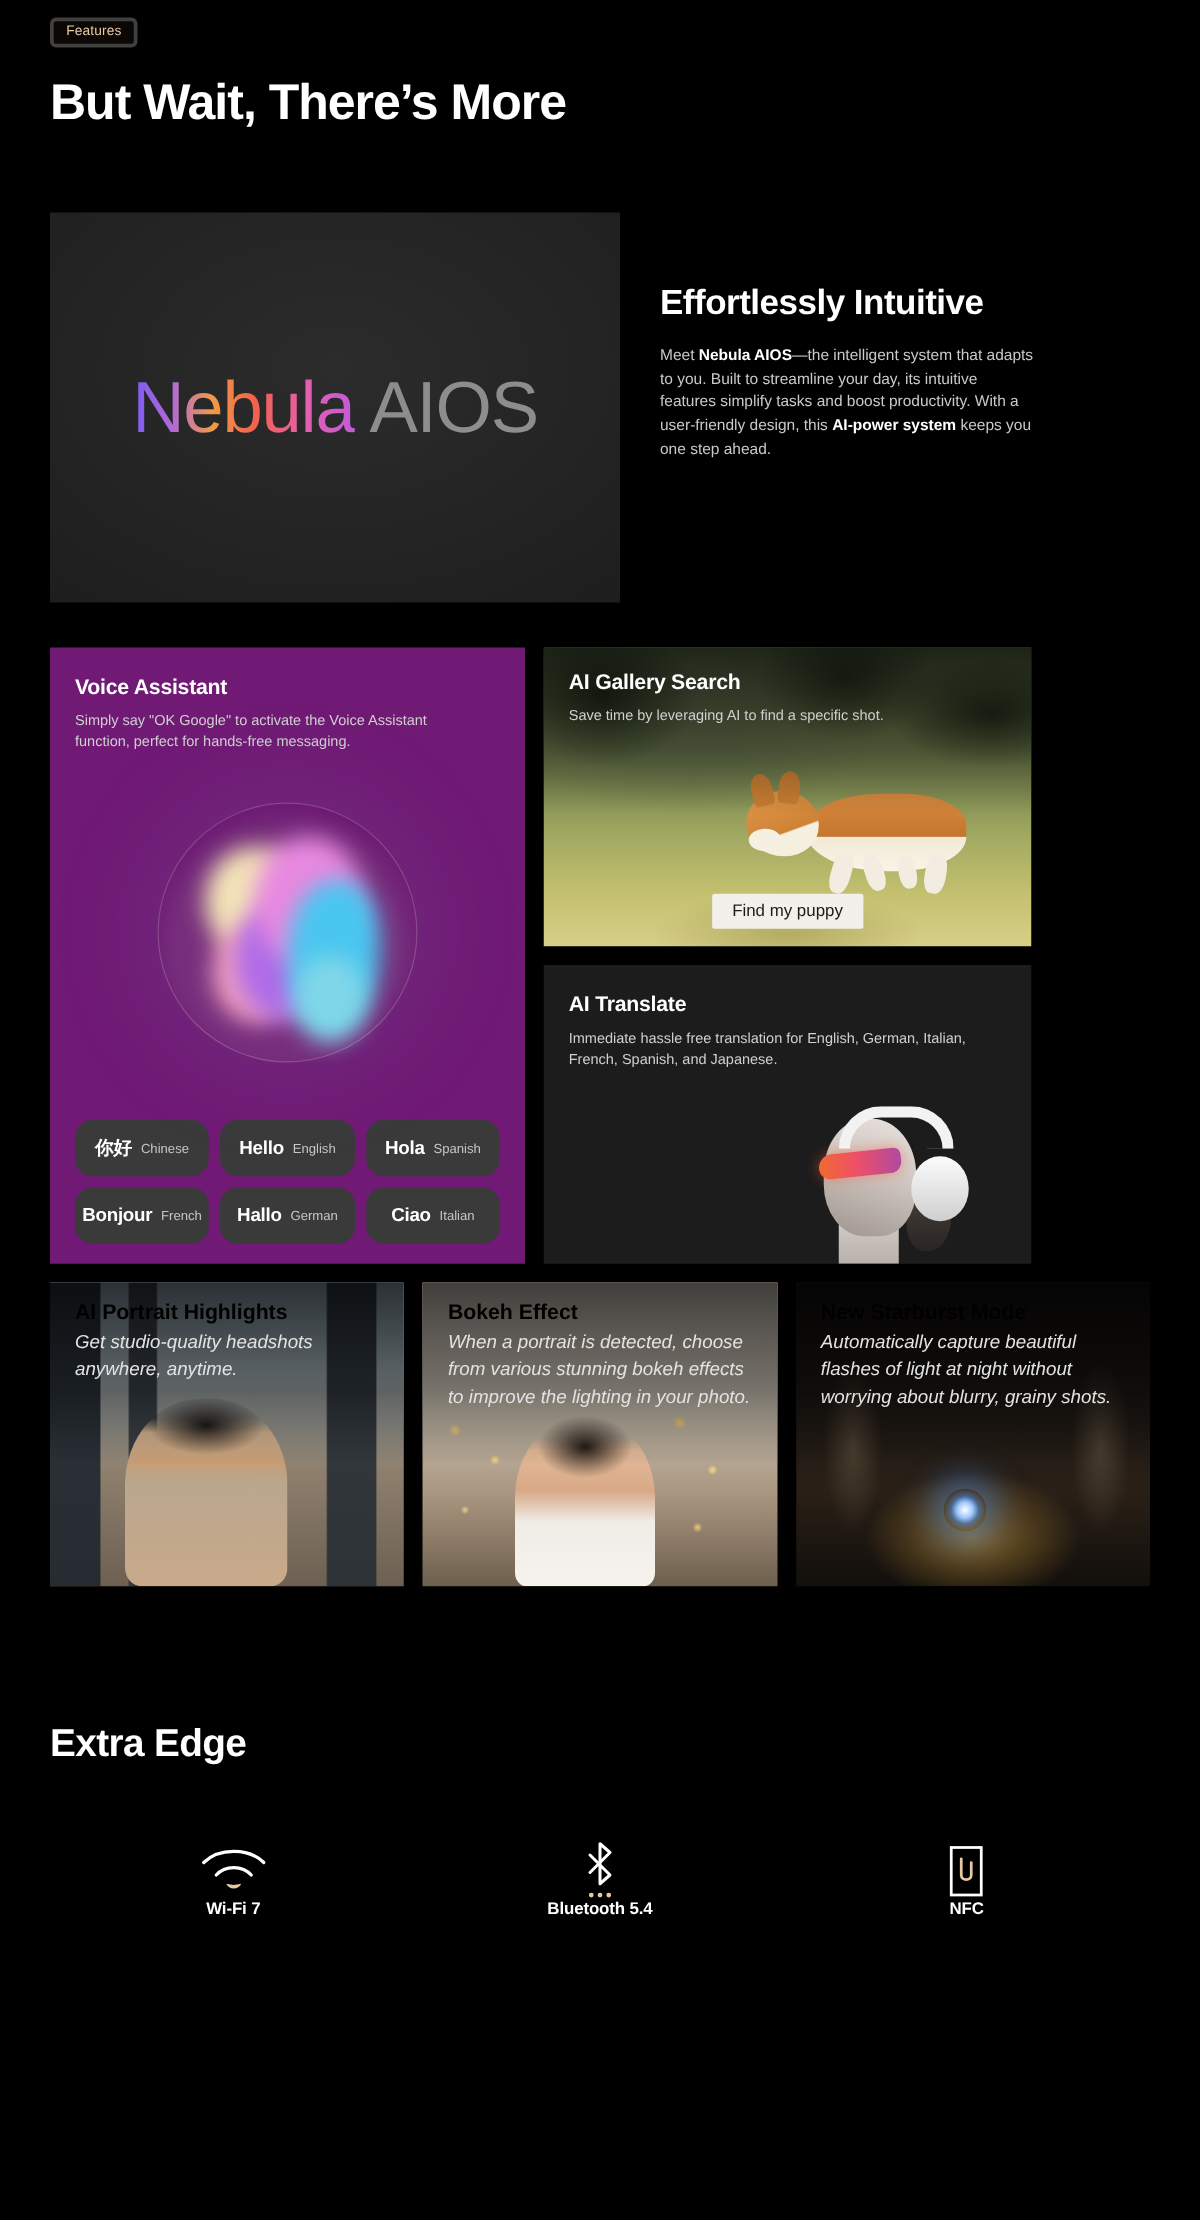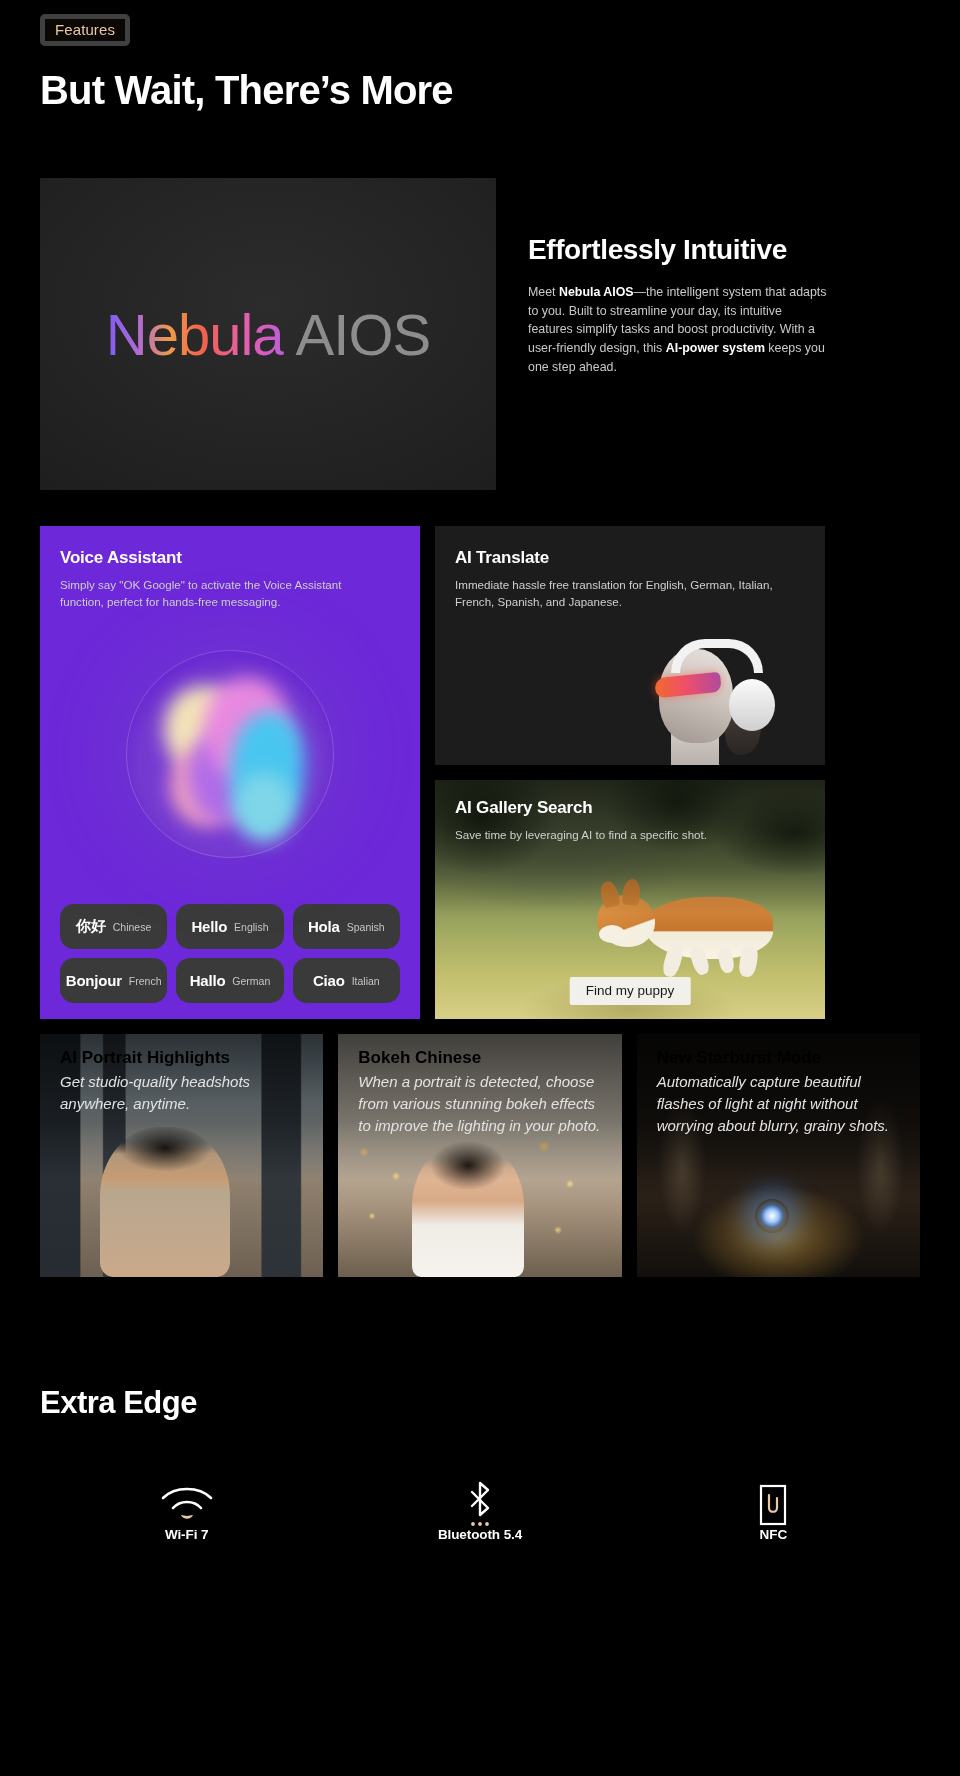--- a/index.html
+++ b/index.html
@@ -10,24 +10,24 @@
     -webkit-font-smoothing: antialiased;
   }
   body { width: 960px; min-height: 1776px; overflow-x: hidden; }
 
   .page { width: 960px; padding: 0 40px; }
 
   
   .badge-wrap { padding-top: 14px; }
   .badge {
     display: inline-block;
-    border: 5px solid #404040;
+    border: 3px solid #404040;
     color: #e8c9a4;
     border-radius: 5px;
-    font-size: 15px;
+    font-size: 11px;
     padding: 3px 10px 4px;
     letter-spacing: .1px;
     line-height: 1;
     background: #0b0705;
   }
   h1.page-title {
     color: #fff;
     font-size: 40px;
     font-weight: 700;
     letter-spacing: -0.8px;
@@ -86,21 +86,21 @@
   }
   .hero-text p b { color: #fff; font-weight: 700; }
 
   
   .grid-main {
     display: flex;
     gap: 15px;
     margin-top: 36px;
   }
   .card {
-    background: #6d28d9;
+    background: #701a75;
     position: relative;
     overflow: hidden;
   }
   .card h3 {
     color: #fff;
     font-size: 17px;
     font-weight: 700;
     letter-spacing: -0.2px;
   }
   .card p.sub {
@@ -444,33 +444,20 @@
         </div>
         <div class="lang-chip">
           <span class="lang-word">Ciao</span>
           <span class="lang-name">Italian</span>
         </div>
       </div>
     </div>
 
     <div class="col-right">
 
-      <div class="card card-translate">
-        <h3>AI Translate</h3>
-        <p class="sub">Immediate hassle free translation for English, German, Italian, French, Spanish, and Japanese.</p>
-        <div class="tr-figure">
-          <div class="hair"></div>
-          <div class="neck"></div>
-          <div class="head"></div>
-          <div class="visor"></div>
-          <div class="band"></div>
-          <div class="can"></div>
-        </div>
-      </div>
-
       <div class="card card-gallery">
         <div class="gal-foliage"></div>
         <div class="corgi">
           <div class="body"></div>
           <div class="leg a"></div>
           <div class="leg b"></div>
           <div class="leg c"></div>
           <div class="leg d"></div>
           <div class="head"></div>
           <div class="snout"></div>
@@ -478,35 +465,48 @@
           <div class="ear r"></div>
         </div>
         <div class="gal-overlay"></div>
         <div class="gal-text">
           <h3>AI Gallery Search</h3>
           <p class="sub">Save time by leveraging AI to find a specific shot.</p>
         </div>
         <button class="find-btn">Find my puppy</button>
       </div>
 
+      <div class="card card-translate">
+        <h3>AI Translate</h3>
+        <p class="sub">Immediate hassle free translation for English, German, Italian, French, Spanish, and Japanese.</p>
+        <div class="tr-figure">
+          <div class="hair"></div>
+          <div class="neck"></div>
+          <div class="head"></div>
+          <div class="visor"></div>
+          <div class="band"></div>
+          <div class="can"></div>
+        </div>
+      </div>
+
     </div>
   </div>
 
   <div class="trio">
     <div class="photo-card ph-portrait">
       <div class="scrim"></div>
       <div class="ph-text">
         <h3>AI Portrait Highlights</h3>
         <p>Get studio-quality headshots anywhere, anytime.</p>
       </div>
     </div>
     <div class="photo-card ph-bokeh">
       <div class="scrim"></div>
       <div class="ph-text">
-        <h3>Bokeh Chinese</h3>
+        <h3>Bokeh Effect</h3>
         <p>When a portrait is detected, choose from various stunning bokeh effects to improve the lighting in your photo.</p>
       </div>
     </div>
     <div class="photo-card ph-starburst">
       <div class="scrim"></div>
       <div class="ph-text">
         <h3>New Starburst Mode</h3>
         <p>Automatically capture beautiful flashes of light at night without worrying about blurry, grainy shots.</p>
       </div>
     </div>

